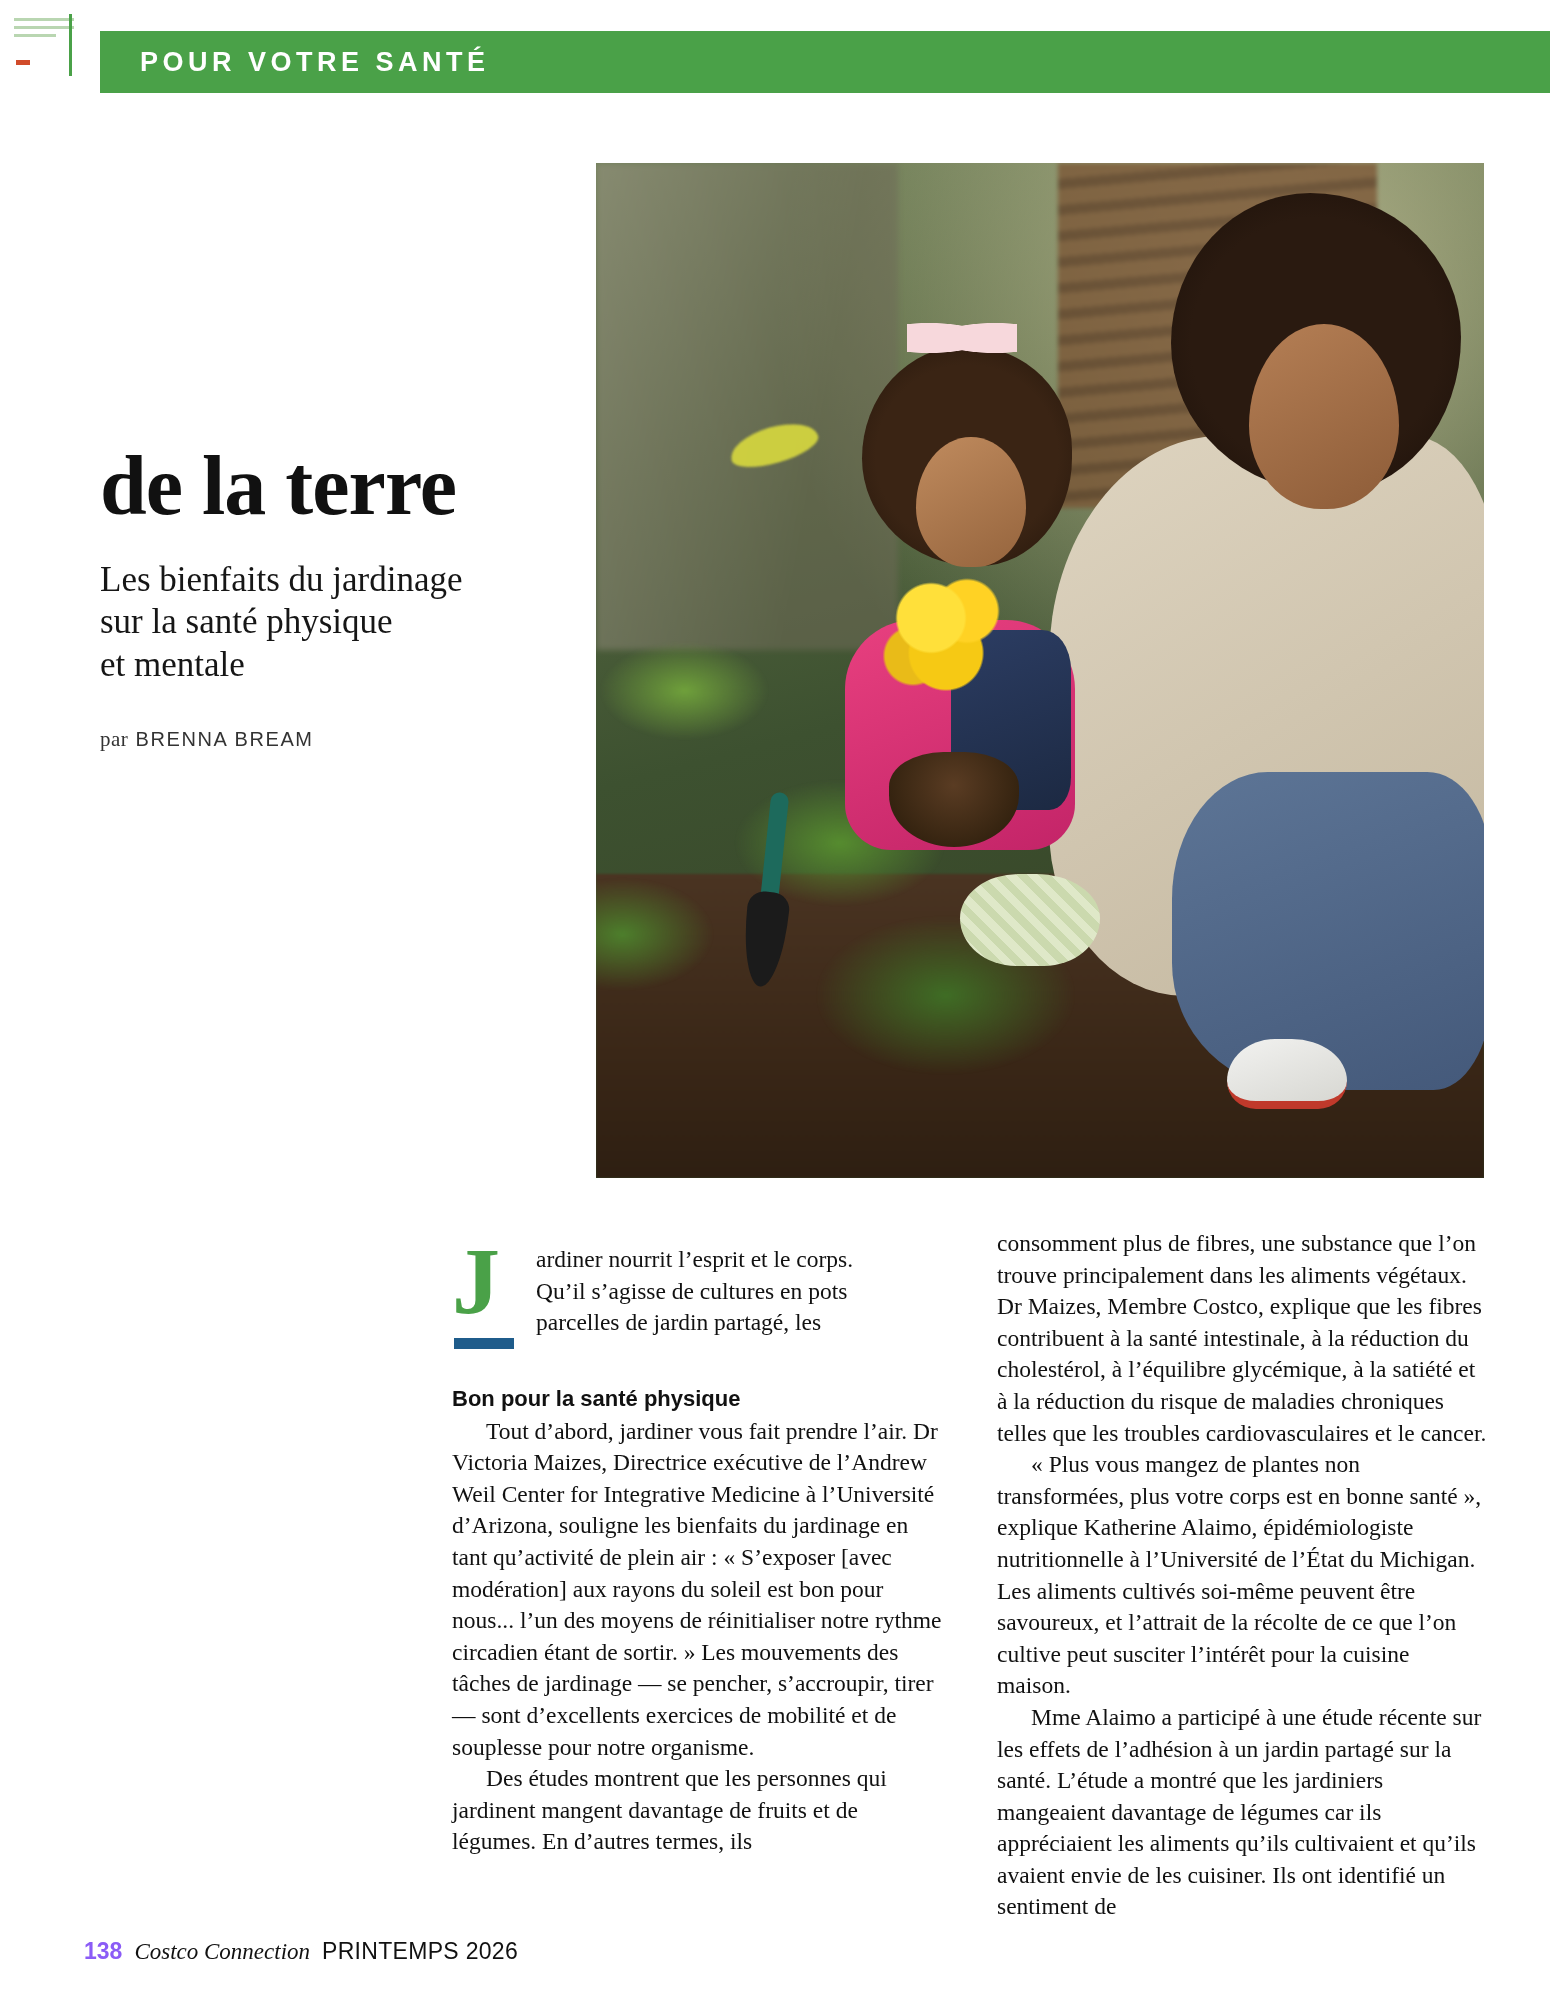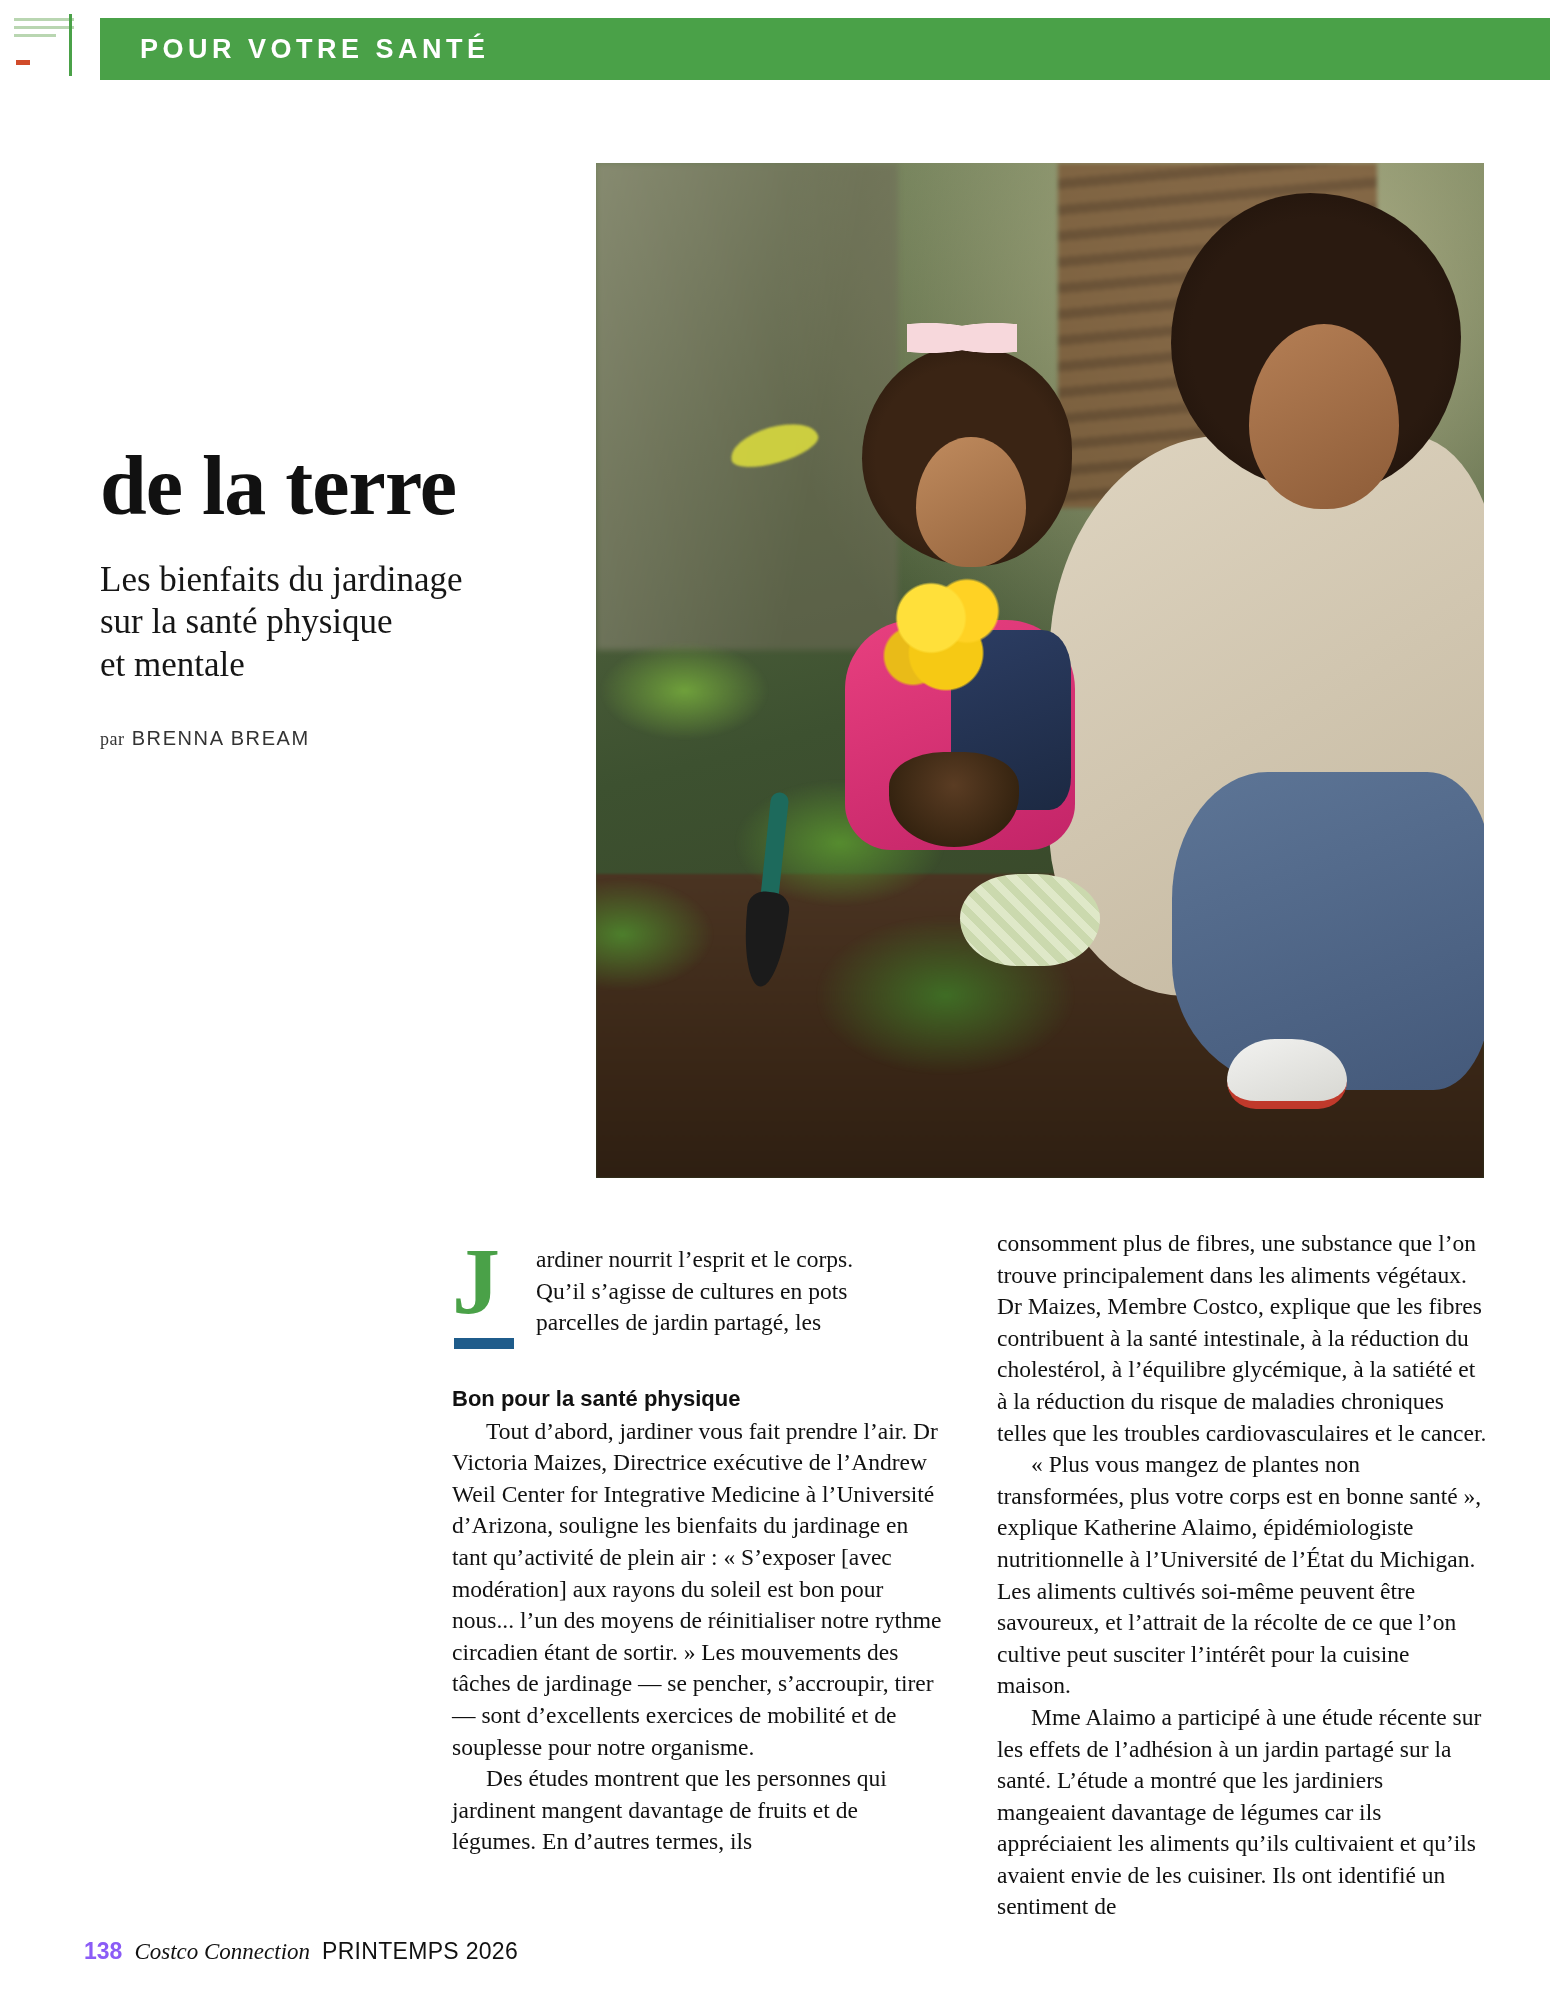--- a/index.html
+++ b/index.html
@@ -12,21 +12,21 @@
     width: 1550px;
     height: 1995px;
     background: #ffffff;
     font-family: "Liberation Serif", serif;
     overflow: hidden;
   }
 
   
   .header-band {
     position: absolute;
-    top: 18px;
+    top: 31px;
     left: 100px;
     right: 0;
     height: 62px;
     background: #4aa148;
   }
   .header-band .kicker {
     position: absolute;
     left: 40px;
     top: 50%;
     transform: translateY(-50%);
@@ -288,21 +288,21 @@
     margin-top: 40px;
     font-family: "Liberation Sans", sans-serif;
     font-size: 20px;
     letter-spacing: 1.6px;
     color: #333333;
   }
   .byline .par {
     font-family: "Liberation Serif", serif;
     font-style: normal;
     letter-spacing: 0.5px;
-    font-size: 18px;
+    font-size: 21px;
   }
 
   
   .columns {
     position: absolute;
     left: 452px;
     top: 1228px;
     width: 1035px;
     display: flex;
     gap: 55px;

